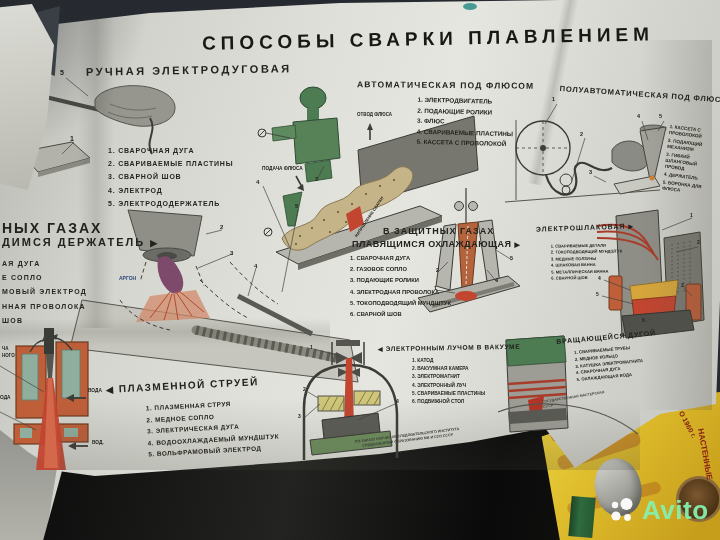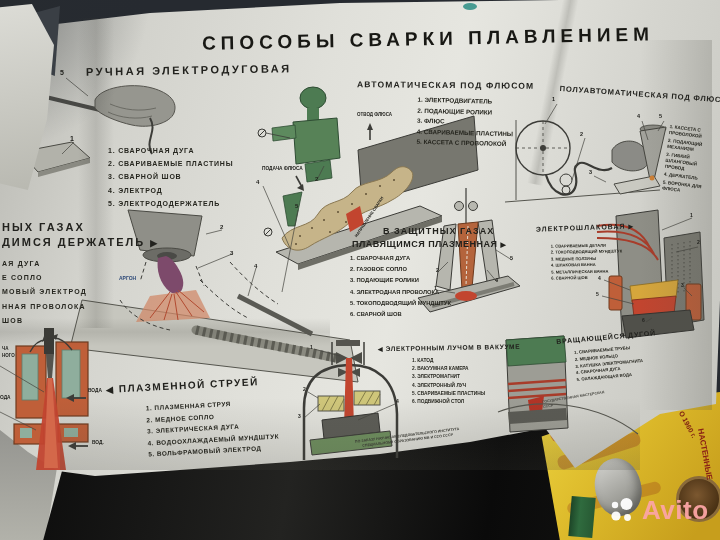--- a/index.html
+++ b/index.html
@@ -7,21 +7,21 @@
          font-family:"Liberation Sans",sans-serif;}
   .abs{position:absolute;}
   .t{position:absolute;font-weight:bold;color:#22221e;white-space:nowrap;line-height:1.1;}
   .list{position:absolute;font-weight:bold;color:#26261f;}
   .list>div{white-space:nowrap;}
   .wraplist>div{white-space:normal;}
   .co{position:absolute;font-weight:bold;color:#22221e;font-size:6px;line-height:1;}
   .crease{position:absolute;pointer-events:none;}
   svg.art{position:absolute;left:0;top:0;pointer-events:none;}
   .wm{position:absolute;left:609px;top:495px;display:flex;align-items:center;gap:7px;opacity:.95;}
-  .wm-text{color:#fca5a5;font-weight:bold;font-size:26px;letter-spacing:.5px;}
+  .wm-text{color:#86efac;font-weight:bold;font-size:26px;letter-spacing:.5px;}
 </style>
 </head>
 <body>
 
 <div class="stage">
 
   <div class="abs" style="left:0;top:408px;width:118px;height:132px;clip-path:polygon(0 10%,50% 22%,74% 100%,0 100%);
               background:linear-gradient(180deg,#8f8f8b,#b2b2aa);"></div>
 
   <div class="abs" style="left:46px;top:452px;width:62px;height:88px;transform:rotate(2deg);
@@ -312,41 +312,41 @@
     <div style="margin-bottom:2px;">3. ГИБКИЙ ШЛАНГОВЫЙ ПРОВОД</div>
     <div style="margin-bottom:2px;">4. ДЕРЖАТЕЛЬ</div>
     <div>5. ВОРОНКА ДЛЯ ФЛЮСА</div>
   </div>
   <span class="co" style="left:552px;top:97px;font-size:5.5px;">1</span>
   <span class="co" style="left:580px;top:132px;font-size:5.5px;">2</span>
   <span class="co" style="left:589px;top:170px;font-size:5.5px;">3</span>
   <span class="co" style="left:637px;top:114px;font-size:5.5px;">4</span>
   <span class="co" style="left:659px;top:114px;font-size:5.5px;">5</span>
 
-  <div class="t" style="left:2px;top:221px;font-size:11px;letter-spacing:2px;">НЫХ ГАЗАХ</div>
+  <div class="t" style="left:2px;top:221px;font-size:14px;letter-spacing:2px;">НЫХ ГАЗАХ</div>
   <div class="t" style="left:2px;top:236px;font-size:11px;letter-spacing:2px;">
     <span>ДИМСЯ ДЕРЖАТЕЛЬ</span>
     <span style="font-size:9px;">▶</span>
   </div>
   <div class="list" style="left:2px;top:257px;font-size:7px;letter-spacing:1.2px;line-height:14.2px;">
     <div>АЯ ДУГА</div>
     <div>Е СОПЛО</div>
     <div>МОВЫЙ ЭЛЕКТРОД</div>
     <div>ННАЯ ПРОВОЛОКА</div>
     <div>ШОВ</div>
   </div>
   <div class="t" style="left:119px;top:276px;font-size:5px;color:#2e4a78;">АРГОН</div>
   <span class="co" style="left:220px;top:224px;">2</span>
   <span class="co" style="left:230px;top:250px;">3</span>
   <span class="co" style="left:254px;top:263px;">4</span>
   <span class="co" style="left:295px;top:203px;">5</span>
 
   <div class="t" style="left:383px;top:227px;font-size:9px;letter-spacing:1px;">В ЗАЩИТНЫХ ГАЗАХ</div>
   <div class="t" style="left:352px;top:240px;font-size:9px;letter-spacing:.5px;">
-    <span>ПЛАВЯЩИМСЯ ПЛАЗМЕННАЯ</span>
+    <span>ПЛАВЯЩИМСЯ ОХЛАЖДАЮЩАЯ</span>
     <span style="font-size:7px;">▶</span>
   </div>
   <div class="list" style="left:350px;top:253px;font-size:5.8px;line-height:11.2px;">
     <div>1. СВАРОЧНАЯ ДУГА</div>
     <div>2. ГАЗОВОЕ СОПЛО</div>
     <div>3. ПОДАЮЩИЕ РОЛИКИ</div>
     <div>4. ЭЛЕКТРОДНАЯ ПРОВОЛОКА</div>
     <div>5. ТОКОПОДВОДЯЩИЙ МУНДШТУК</div>
     <div>6. СВАРНОЙ ШОВ</div>
   </div>

